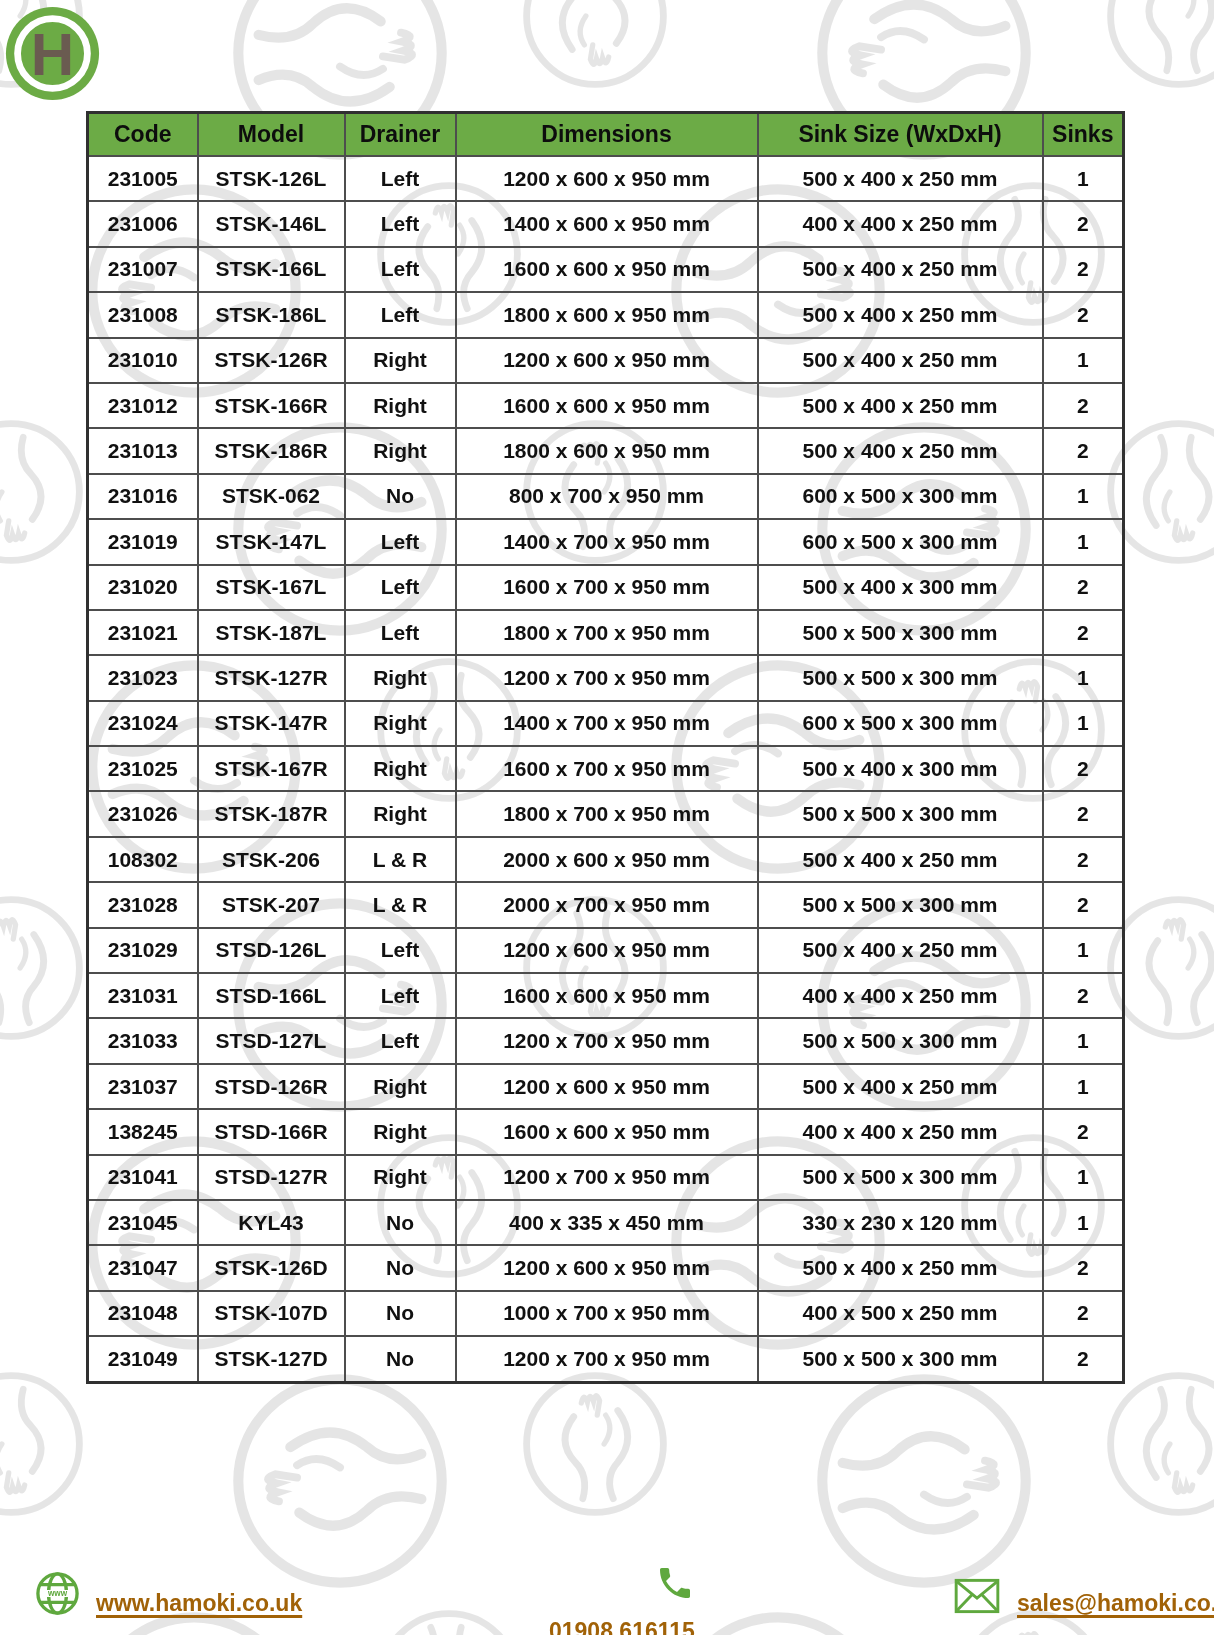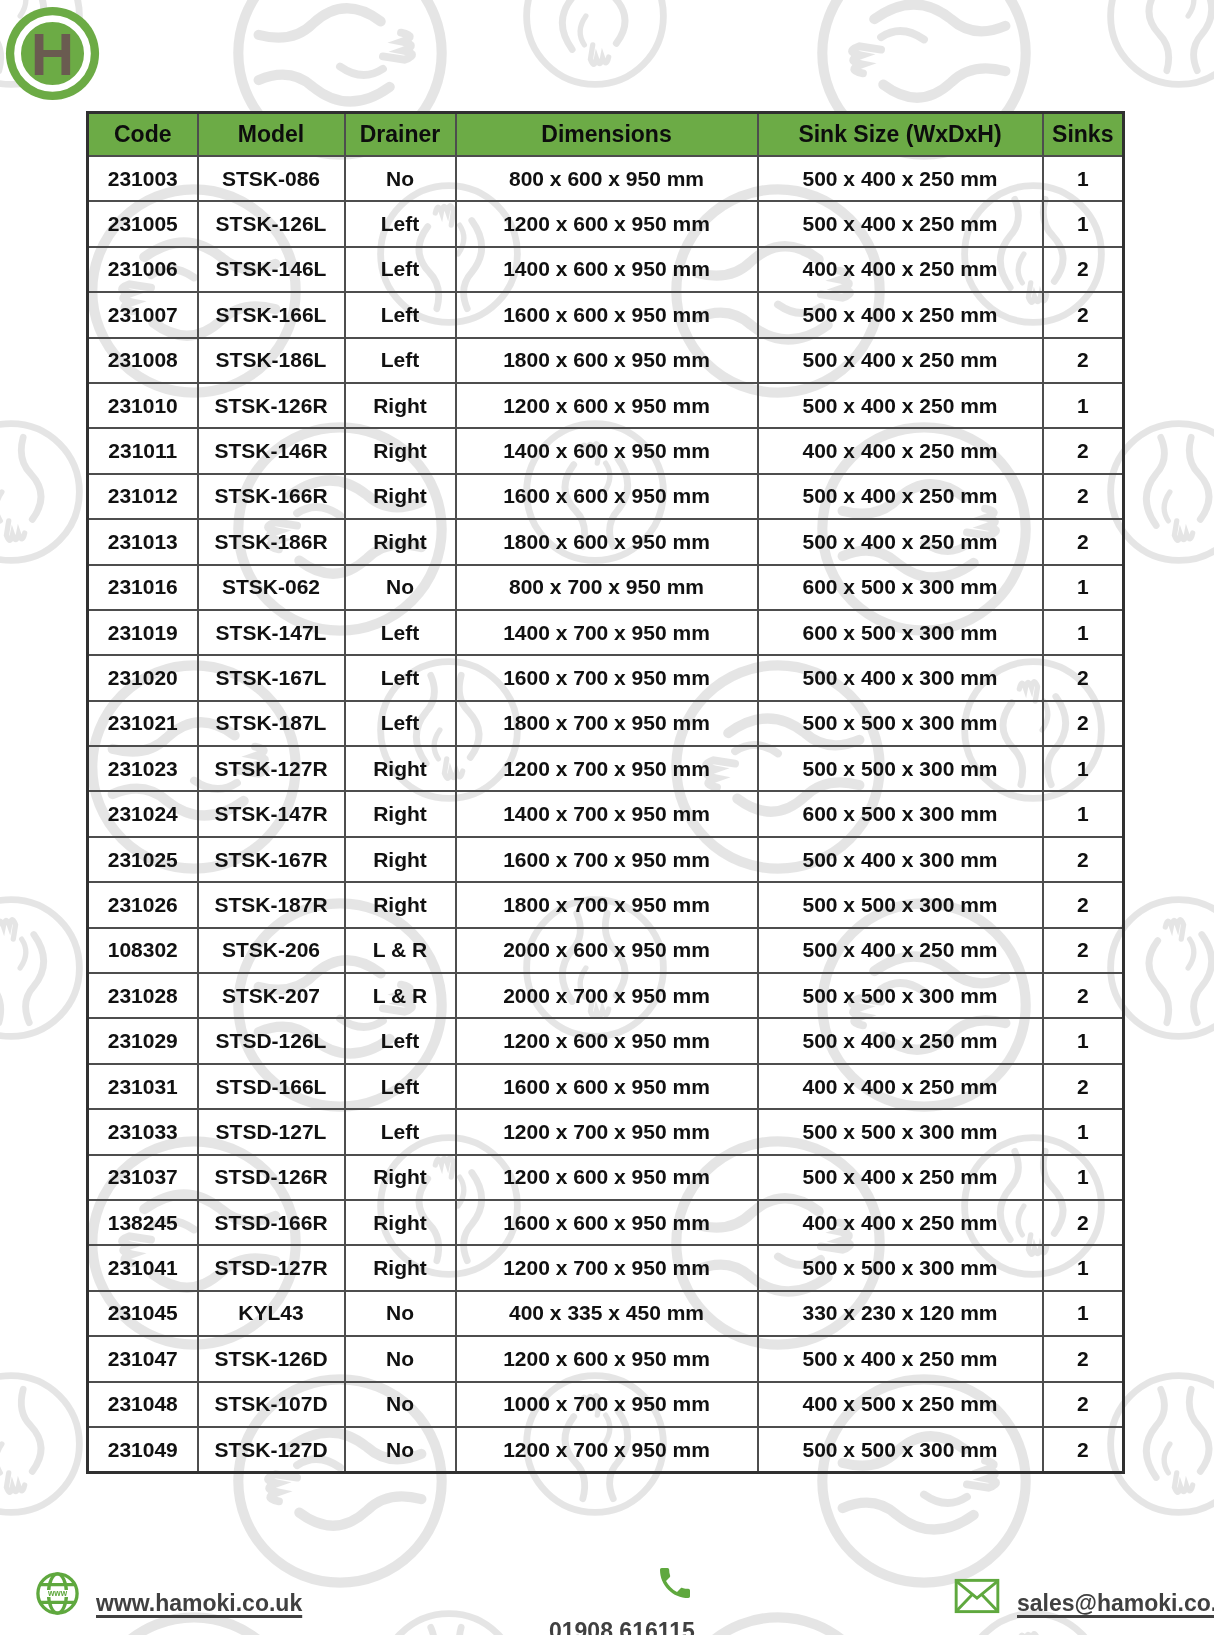--- a/index.html
+++ b/index.html
@@ -56,21 +56,21 @@
     height:54px;
     display:flex;
     align-items:flex-end;
     gap:15px;
     z-index:3;
     text-decoration:none;
   }
   .footer-text{
     font-size:23px;
     font-weight:bold;
-    color:#404040;
+    color:#a16207;
     text-decoration:underline;
     text-decoration-thickness:2.5px;
     text-underline-offset:4px;
   }
   #f-web{left:34px;}
   #f-phone{left:549px;flex-direction:column;}
   #f-mail{left:952px;}
   .f-icon{flex:none;color:var(--icon-green,#5fa83e);}
 </style>
 </head>
@@ -223,28 +223,20 @@
         <tr>
           <th>Code</th>
           <th>Model</th>
           <th>Drainer</th>
           <th>Dimensions</th>
           <th>Sink Size (WxDxH)</th>
           <th>Sinks</th>
         </tr>
       </thead>
       <tbody>
-    <tr>
-      <td>231003</td>
-      <td>STSK-086</td>
-      <td>No</td>
-      <td>800 x 600 x 950 mm</td>
-      <td>500 x 400 x 250 mm</td>
-      <td>1</td>
-    </tr>
 
     <tr>
       <td>231005</td>
       <td>STSK-126L</td>
       <td>Left</td>
       <td>1200 x 600 x 950 mm</td>
       <td>500 x 400 x 250 mm</td>
       <td>1</td>
     </tr>
 
@@ -277,28 +269,20 @@
 
     <tr>
       <td>231010</td>
       <td>STSK-126R</td>
       <td>Right</td>
       <td>1200 x 600 x 950 mm</td>
       <td>500 x 400 x 250 mm</td>
       <td>1</td>
     </tr>
 
-    <tr>
-      <td>231011</td>
-      <td>STSK-146R</td>
-      <td>Right</td>
-      <td>1400 x 600 x 950 mm</td>
-      <td>400 x 400 x 250 mm</td>
-      <td>2</td>
-    </tr>
 
     <tr>
       <td>231012</td>
       <td>STSK-166R</td>
       <td>Right</td>
       <td>1600 x 600 x 950 mm</td>
       <td>500 x 400 x 250 mm</td>
       <td>2</td>
     </tr>
 

